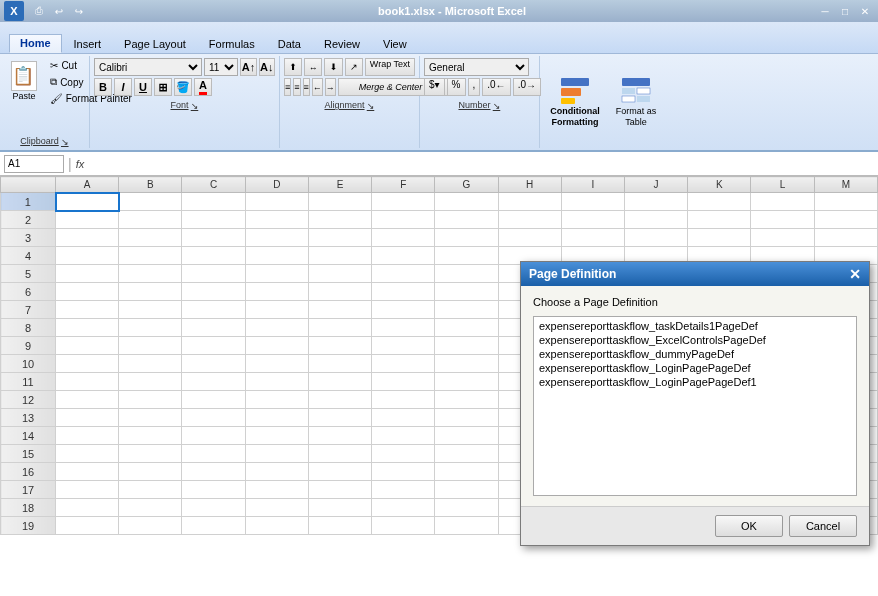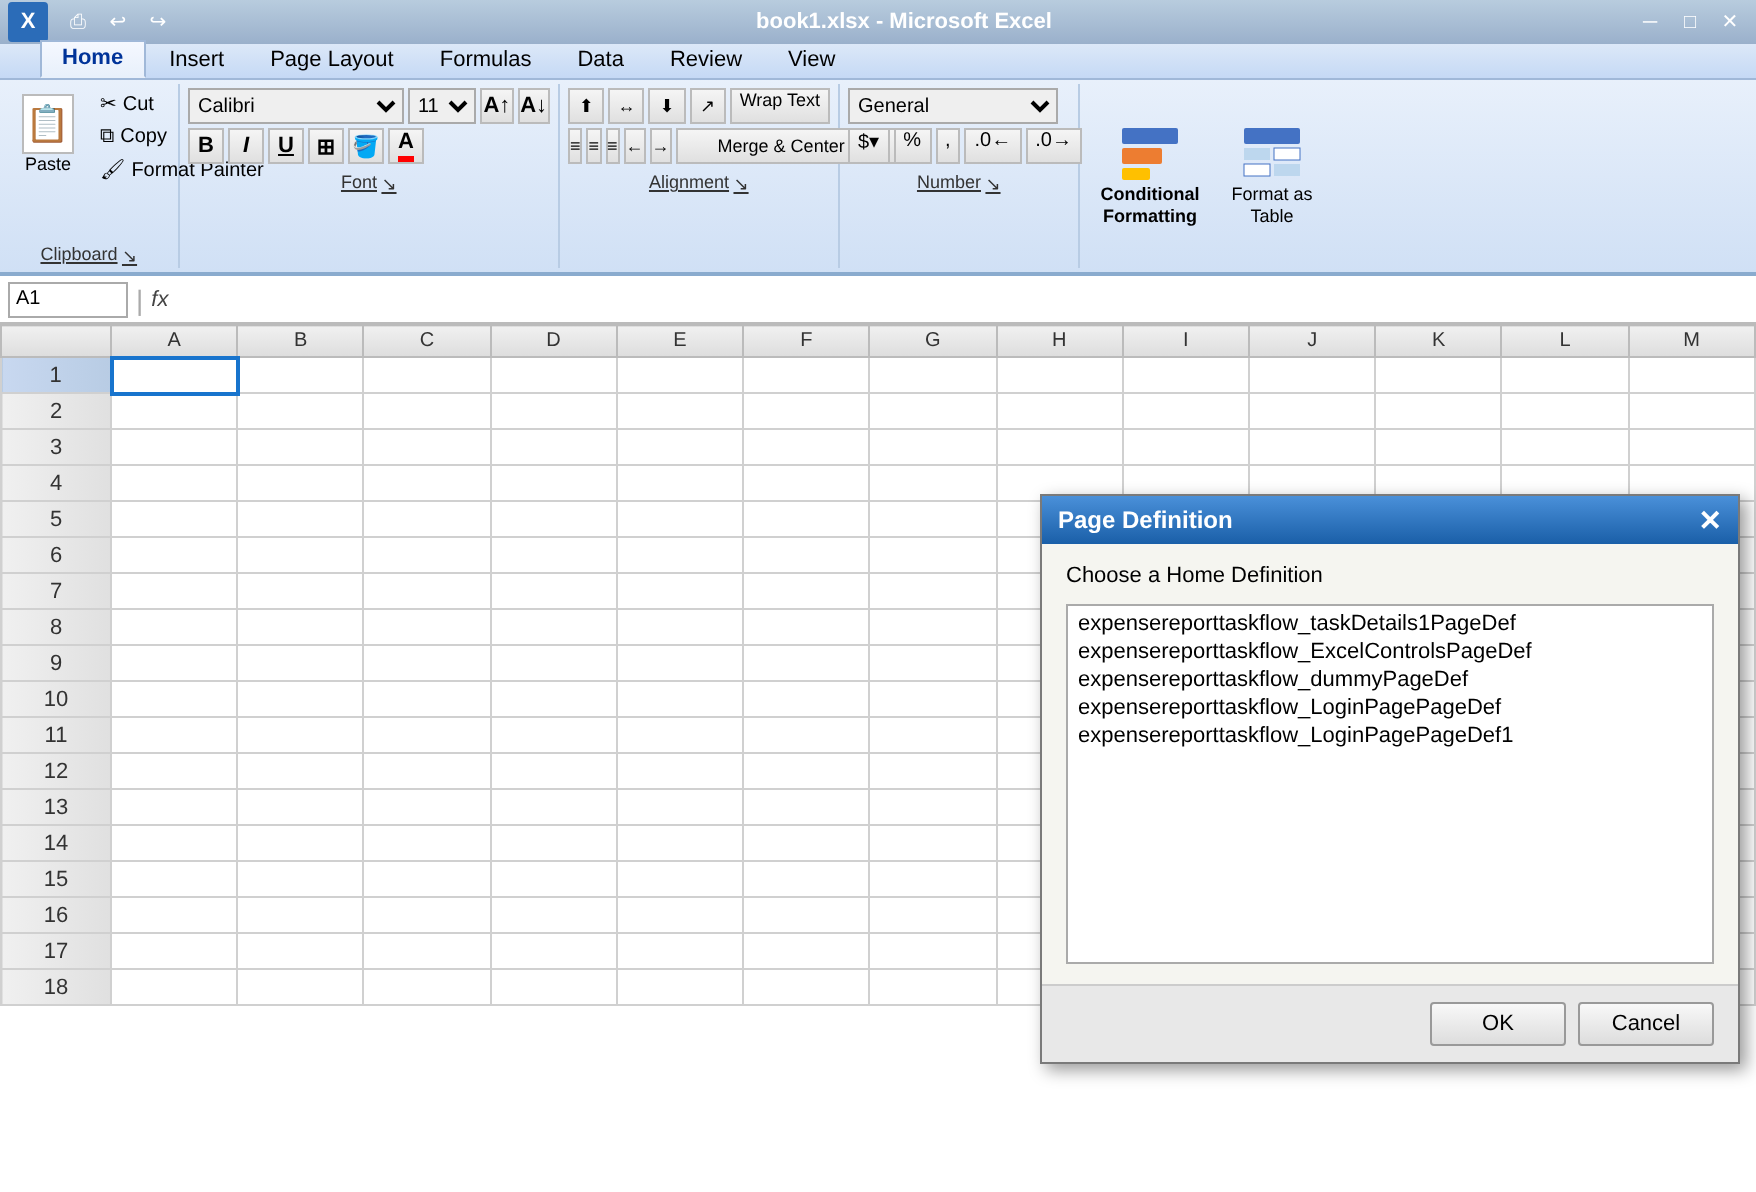--- a/index.html
+++ b/index.html
@@ -1,24 +1,24 @@
 <!DOCTYPE html>
 <html><head>
   <meta charset="utf-8">
   <style>
     * { box-sizing: border-box; margin: 0; padding: 0; }
     body { font-family: 'Segoe UI', Arial, sans-serif; font-size: 11px; background: #fff; overflow: hidden; }
 
     
     .ribbon-tabs {
       background: linear-gradient(to bottom, #dce8f8, #c5d9f5);
-      height: 18px;
+      height: 32px;
       display: flex;
       align-items: flex-end;
-      padding-left: 20px;
+      padding-left: 9px;
       border-bottom: 1px solid #a0b8d8;
     }
     .ribbon-tab {
       padding: 2px 10px 3px;
       font-size: 11px;
       cursor: pointer;
       border: 1px solid transparent;
       border-bottom: none;
       margin-right: 1px;
       background: transparent;
@@ -169,20 +169,21 @@
       height: 18px;
       border: 1px solid #bbb;
       background: linear-gradient(to bottom, #f5f5f5, #e0e0e0);
       cursor: pointer;
       font-size: 9px;
       padding: 0 20px;
       white-space: nowrap;
       display: flex;
       align-items: center;
       gap: 2px;
+      font-style: italic;
     }
 
     
     .number-group { width: 120px; }
     .num-select {
       width: 105px;
       height: 18px;
       font-size: 10px;
       border: 1px solid #aaa;
     }
@@ -892,31 +893,47 @@
             <td></td>
             <td></td>
             <td></td>
             <td></td>
             <td></td>
             <td></td>
             <td></td>
             <td></td>
             <td></td>
           </tr>
+          <tr>
+            <td class="row-header">19</td>
+            <td></td>
+            <td></td>
+            <td></td>
+            <td></td>
+            <td></td>
+            <td></td>
+            <td></td>
+            <td></td>
+            <td></td>
+            <td></td>
+            <td></td>
+            <td></td>
+            <td></td>
+          </tr>
         </tbody>
     </table>
 
     <div class="dialog-overlay">
       <div class="dialog">
         <div class="dialog-titlebar">
           <span>Page Definition</span>
           <span class="dialog-close">✕</span>
         </div>
         <div class="dialog-body">
-          <div class="dialog-subtitle">Choose a Home Definition</div>
+          <div class="dialog-subtitle">Choose a Page Definition</div>
           <div class="dialog-listbox" id="dialog-list">
           <div class="dialog-list-item">expensereporttaskflow_taskDetails1PageDef</div>
               <div class="dialog-list-item">expensereporttaskflow_ExcelControlsPageDef</div>
               <div class="dialog-list-item">expensereporttaskflow_dummyPageDef</div>
               <div class="dialog-list-item">expensereporttaskflow_LoginPagePageDef</div>
               <div class="dialog-list-item">expensereporttaskflow_LoginPagePageDef1</div>
             </div>
         </div>
         <div class="dialog-footer">
           <button class="dialog-btn">OK</button>

